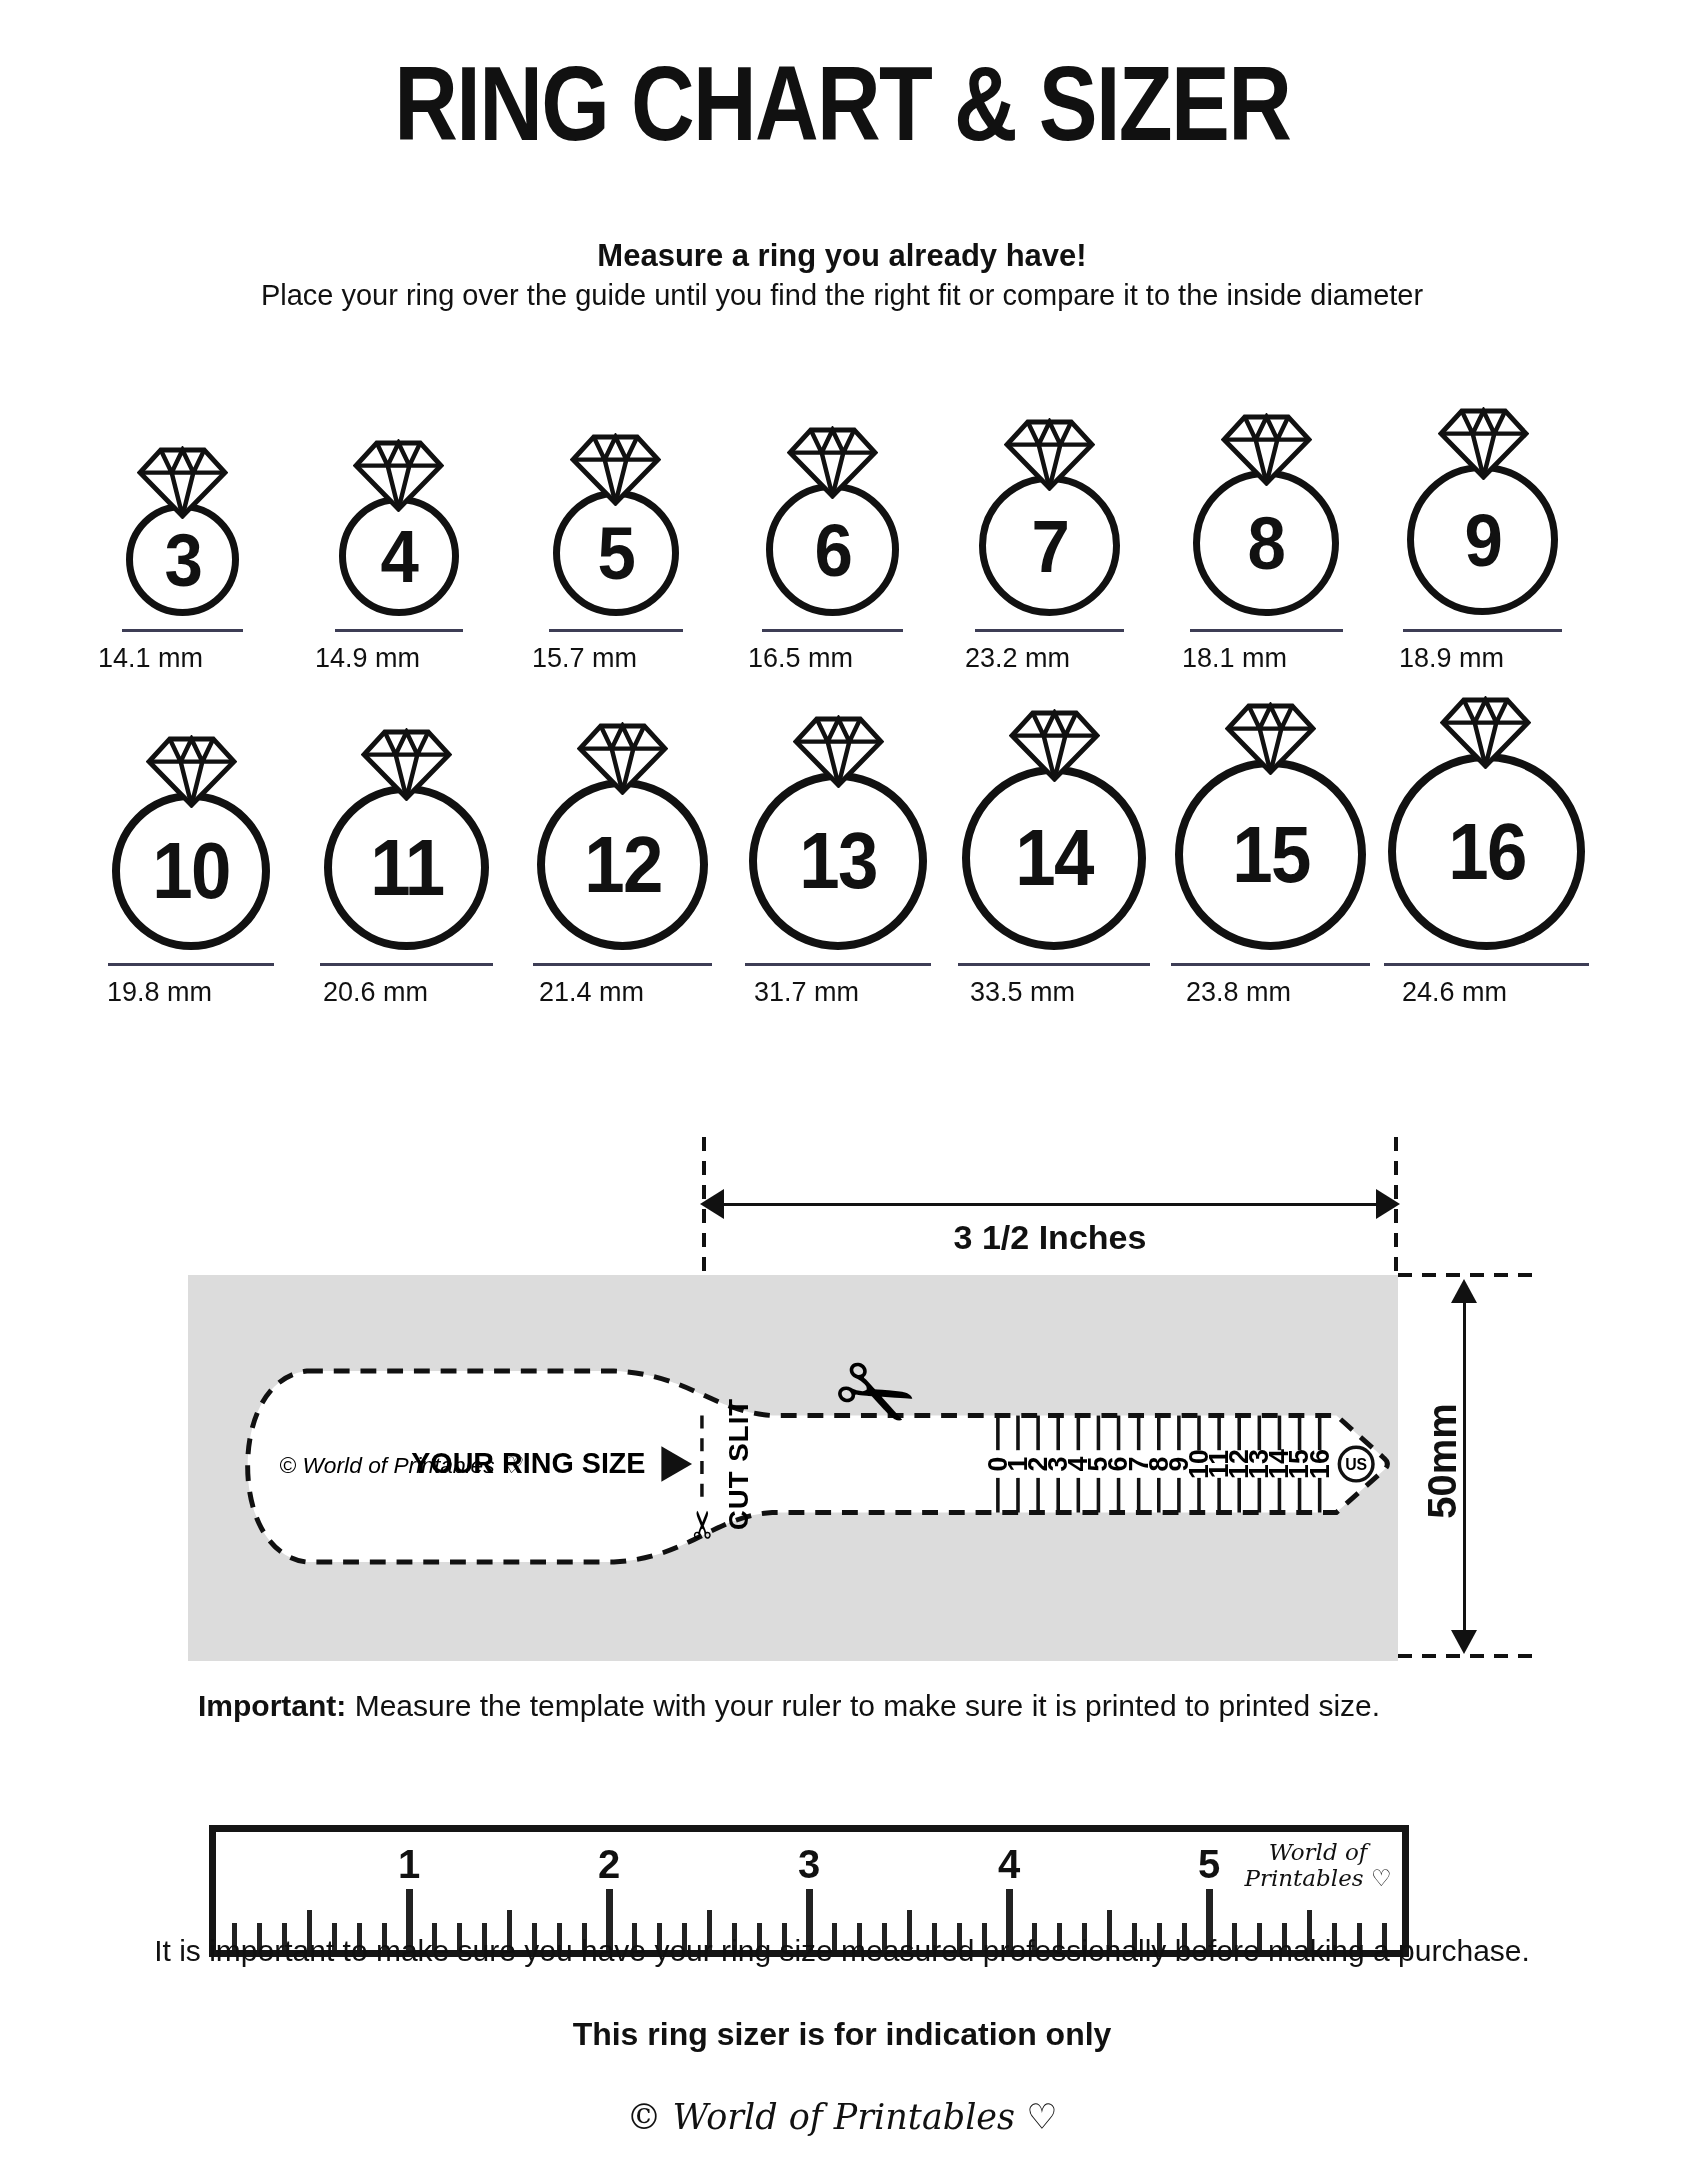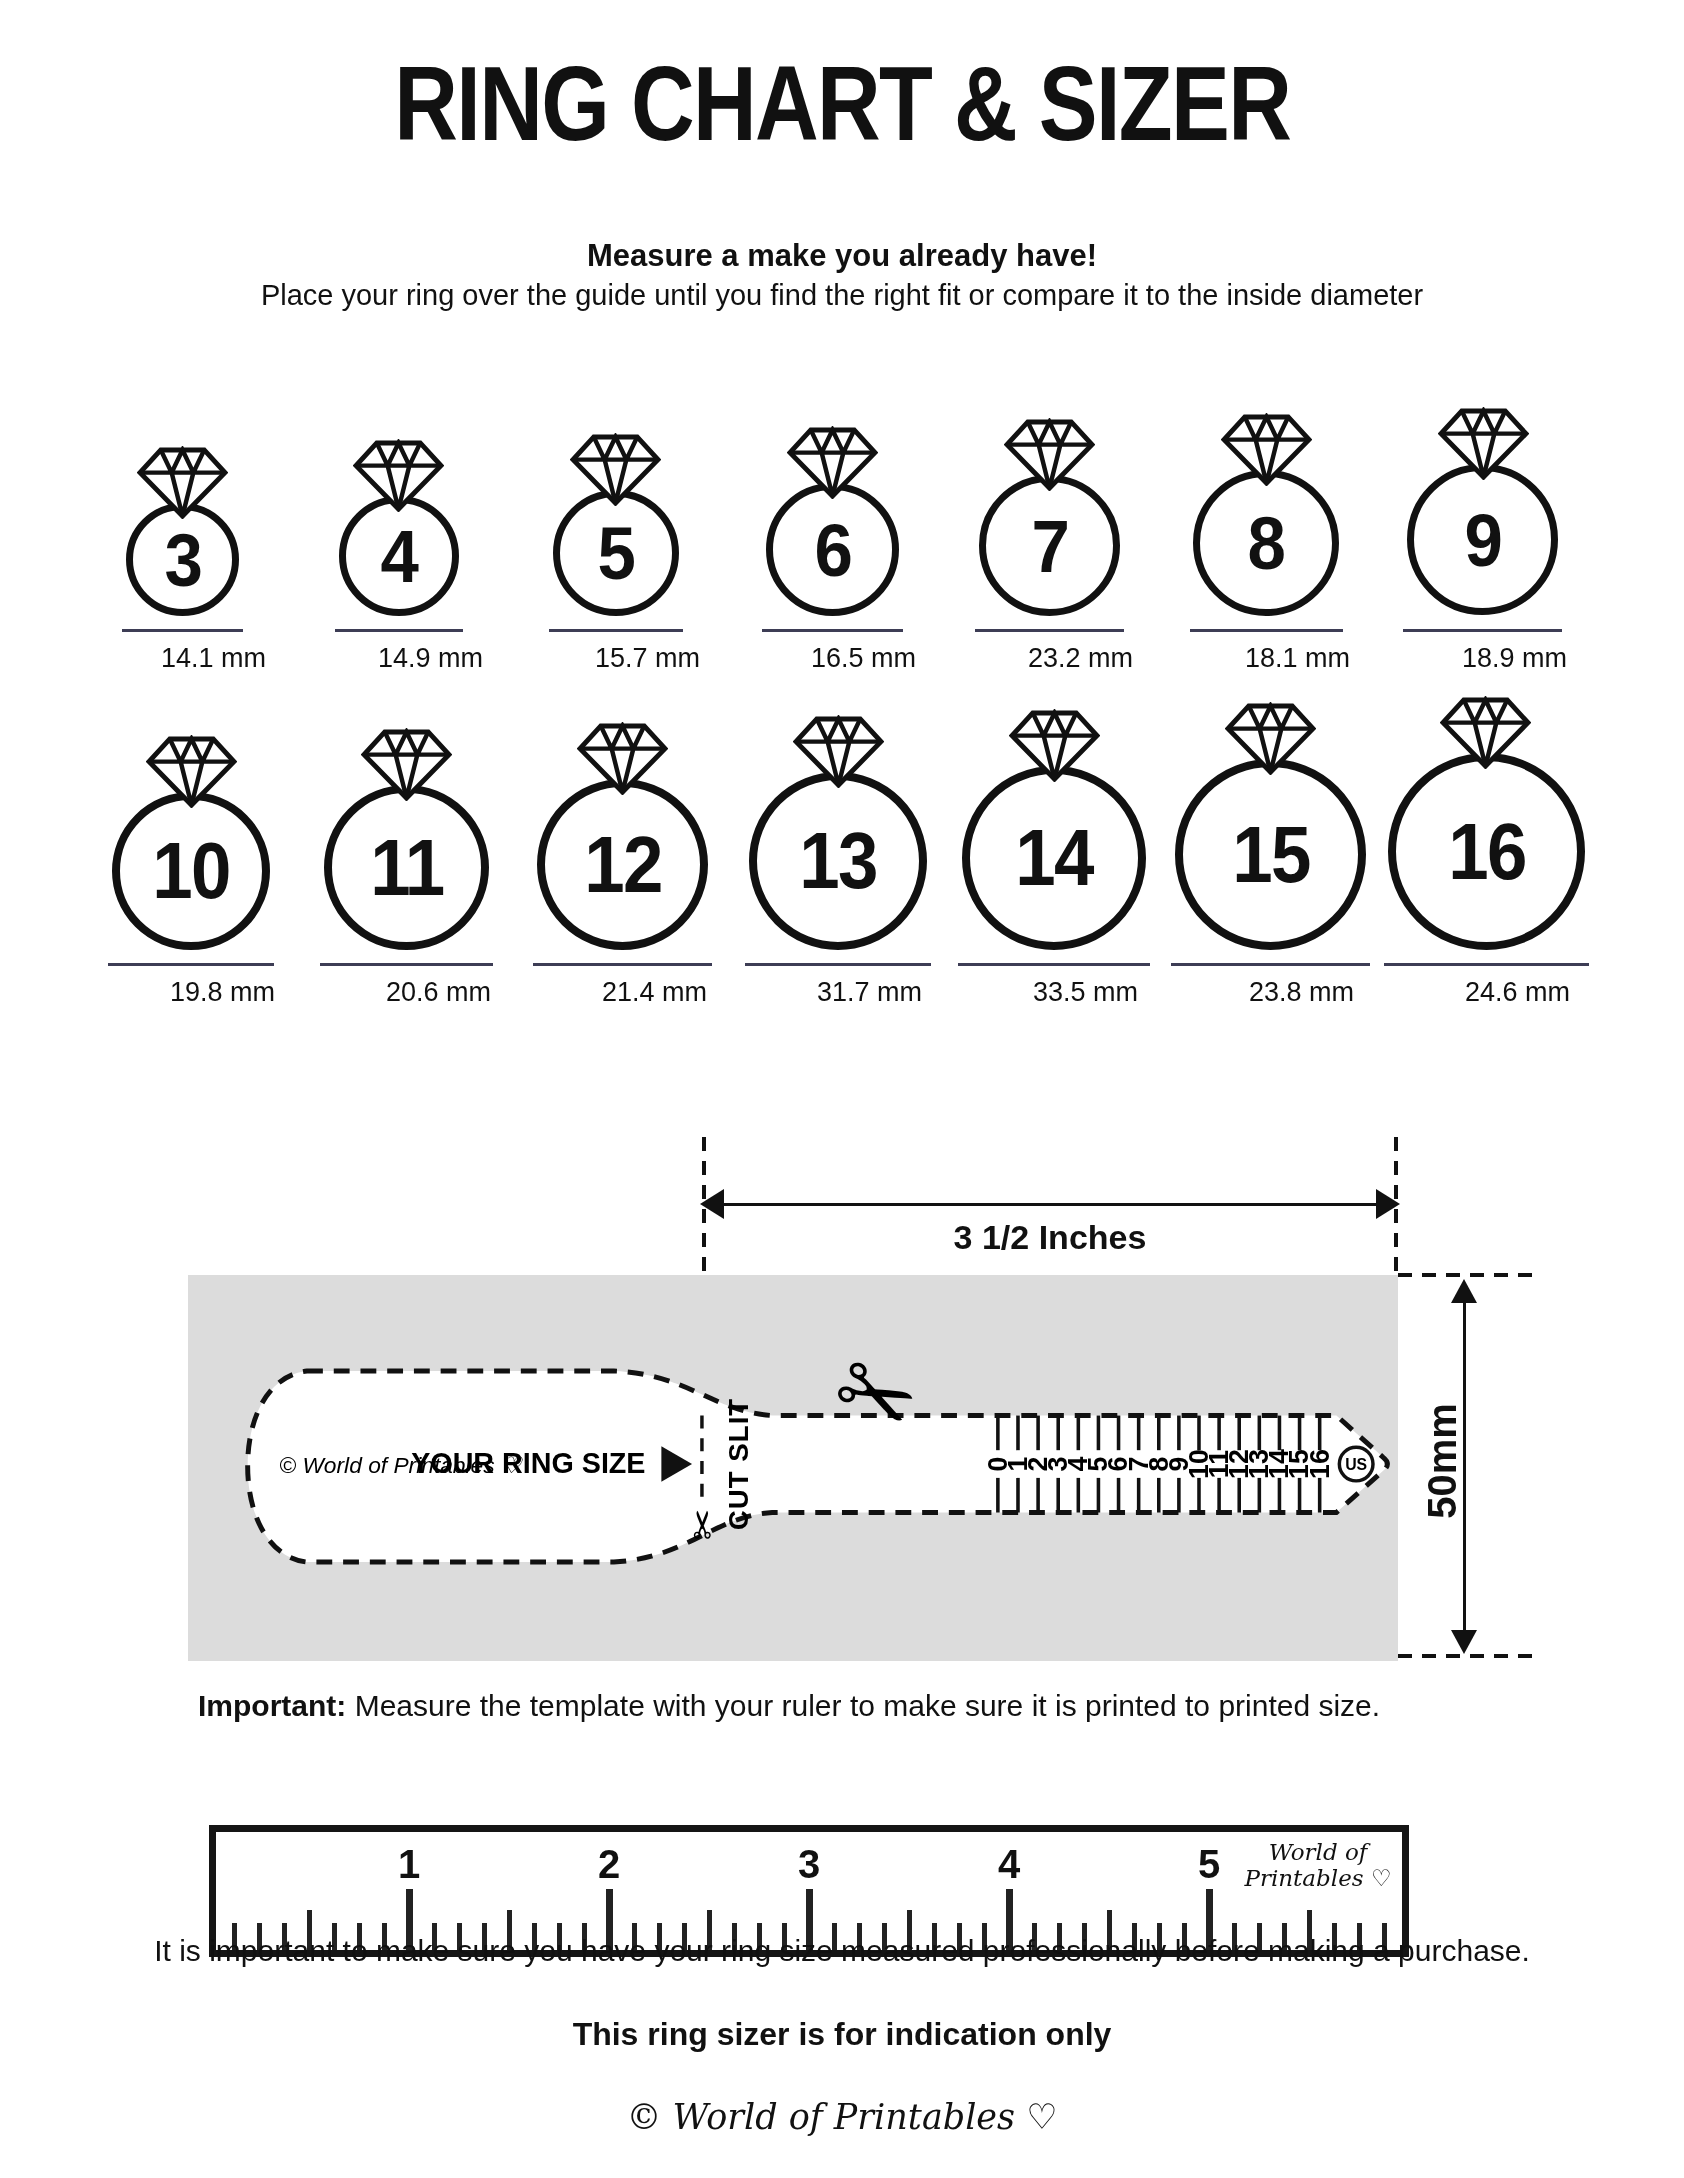--- a/index.html
+++ b/index.html
@@ -10,21 +10,21 @@
   #title{top:44px;font-weight:bold;font-size:105px;letter-spacing:-2px;}
   #title span{display:inline-block;transform:scaleX(0.84);}
   #intro-bold{top:238px;font-size:31px;font-weight:bold;}
   #intro-text{top:279px;font-size:29px;}
   .ring-circle{position:absolute;border-style:solid;border-color:#111;border-radius:50%;
     background:#fff;display:flex;align-items:center;justify-content:center;
     font-weight:600;letter-spacing:-2px;box-sizing:border-box;}
   .ring-circle span{transform:scaleX(.92);}
   .diamond-wrap{position:absolute;width:91px;height:73px;}
   .ring-underline{position:absolute;height:3px;background:#3d3d55;}
-  .ring-mm{position:absolute;width:168px;text-align:right;font-size:27px;}
+  .ring-mm{position:absolute;width:168px;text-align:left;font-size:27px;}
   .dashv{position:absolute;width:4px;background:repeating-linear-gradient(to bottom,#111 0 14px,transparent 14px 24px);}
   .dashh{position:absolute;height:4px;background:repeating-linear-gradient(to right,#111 0 14px,transparent 14px 24px);}
   .arrline-h{position:absolute;height:3px;background:#111;}
   .arrline-v{position:absolute;width:3px;background:#111;}
   .tri{position:absolute;width:0;height:0;}
   .tri-left{border-top:15px solid transparent;border-bottom:15px solid transparent;border-right:24px solid #111;}
   .tri-right{border-top:15px solid transparent;border-bottom:15px solid transparent;border-left:24px solid #111;}
   .tri-up{border-left:13px solid transparent;border-right:13px solid transparent;border-bottom:24px solid #111;}
   .tri-down{border-left:13px solid transparent;border-right:13px solid transparent;border-top:24px solid #111;}
   #dim-width-label{top:1218px;left:702px;width:696px;text-align:center;font-size:34px;font-weight:bold;}
@@ -42,21 +42,21 @@
   #footer-bold{top:2016px;font-size:32px;font-weight:bold;}
   #footer-text{top:1934px;font-size:30px;}
   .script{font-family:"DejaVu Serif",serif;font-style:italic;}
   #footer-brand{top:2097px;font-size:35px;}
   svg text{font-family:"Liberation Sans",sans-serif;}
 </style>
 </head>
 <body>
 
 <div class="abs ctr" id="title"><span>RING CHART &amp; SIZER</span></div>
-<div class="abs ctr" id="intro-bold">Measure a make you already have!</div>
+<div class="abs ctr" id="intro-bold">Measure a ring you already have!</div>
 <div class="abs ctr" id="intro-text">Place your ring over the guide until you find the right fit or compare it to the inside diameter</div>
 
 <div id="rings">
     <div>
       <div class="ring-circle" style="left: 126px; top: 503px; width: 113px; height: 113px; border-width: 7px; font-size: 75px;">
         <span>3</span>
       </div>
       <div class="diamond-wrap" style="left: 137px; top: 446px;"><svg viewBox="0 0 92 74" width="91" height="73">
           <path d="M24,4 L68,4 L89,27 L46,71 L3,27 Z" fill="#fff" stroke="#111" stroke-width="5"></path>
           <path d="M3,27 H89 M24,4 L35,27 L46,4 L57,27 L68,4 M35,27 L46,71 M57,27 L46,71" fill="none" stroke="#111" stroke-width="4.5"></path>

